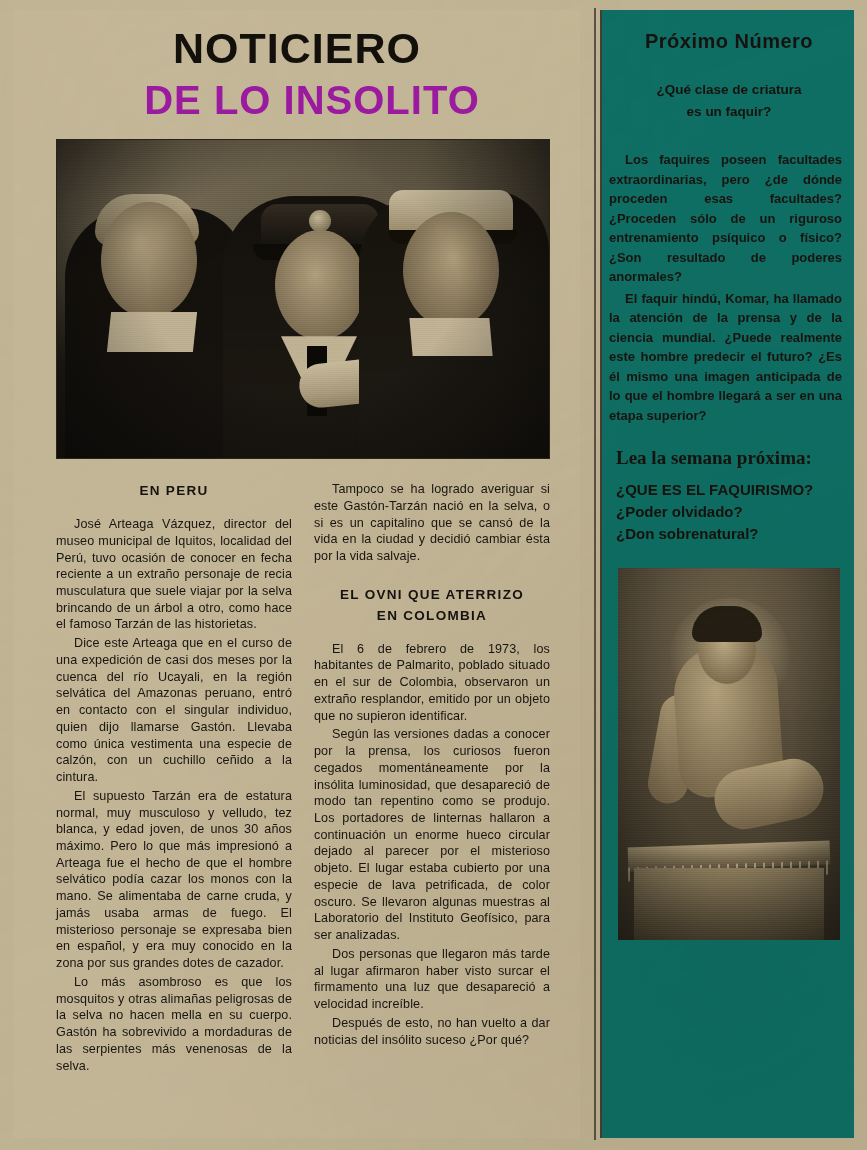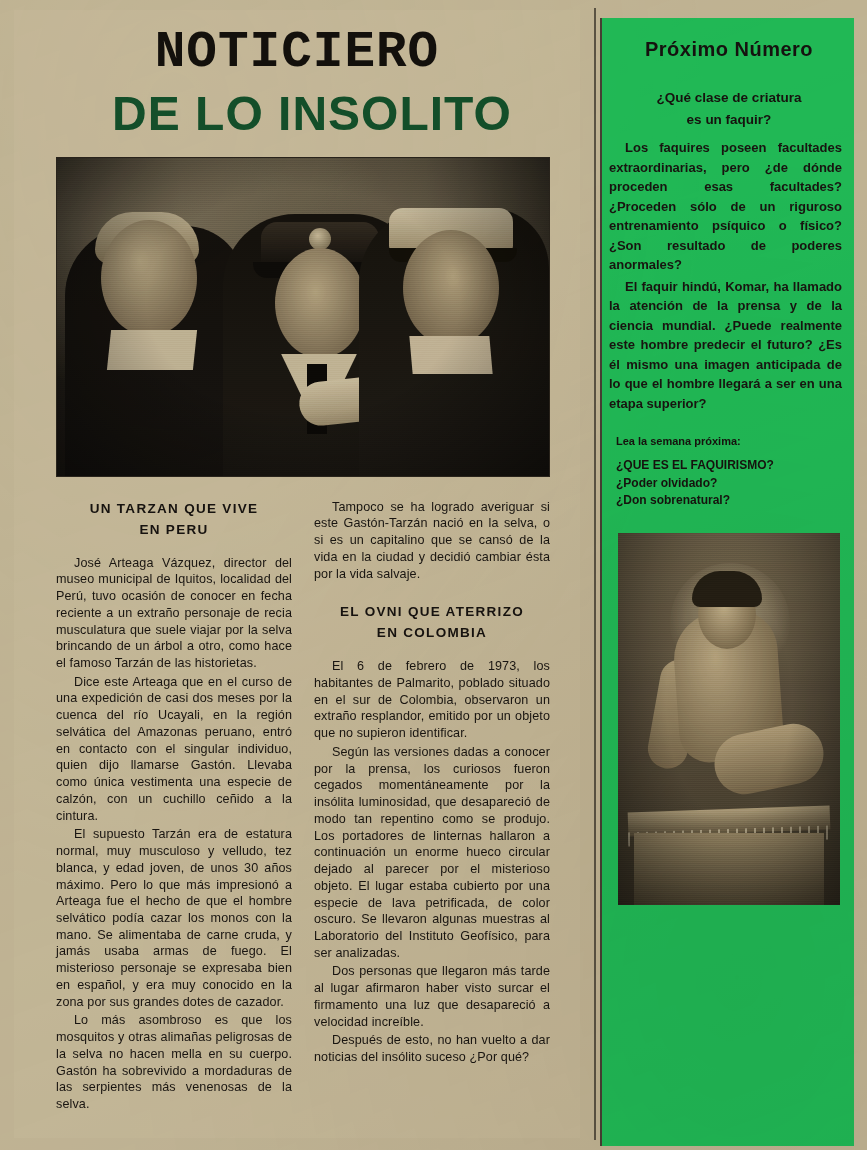--- a/index.html
+++ b/index.html
@@ -34,56 +34,56 @@
     position: absolute;
     left: 14px;
     top: 10px;
     width: 566px;
     height: 1128px;
     background: #cdc2a5;
   }
   .right-col {
     position: absolute;
     left: 600px;
-    top: 18px;
+    top: 10px;
     width: 254px;
     height: 1128px;
-    background: #22c55e;
+    background: #0f766e;
     border-left: 2px solid #4a4238;
     padding-left: 2px;
     box-sizing: border-box;
   }
   .vert-rule {
     position: absolute;
     left: 594px;
     top: 8px;
     width: 2px;
     height: 1132px;
     background: #3b352c;
     opacity: .75;
   }
 
   
   .masthead {
     text-align: center;
     padding-top: 16px;
   }
   .masthead .line1 {
-    font-size: 51px;
+    font-size: 43px;
     font-weight: bold;
     letter-spacing: 1px;
     color: #14110d;
     line-height: 1.05;
-    font-family: Liberation Mono, monospace;
+    font-family: Liberation Sans, sans-serif;
   }
   .masthead .line2 {
-    font-size: 48px;
+    font-size: 40px;
     font-weight: bold;
     letter-spacing: 1px;
-    color: #14532d;
+    color: #a21caf;
     line-height: 1.15;
     margin-top: 6px;
     padding-left: 30px;
   }
 
   
   .photo {
     position: relative;
     margin: 16px 16px 0 42px;
     width: 492px;
@@ -309,43 +309,44 @@
     font-weight: bold;
     letter-spacing: .5px;
     margin: 20px 0 26px 0;
     color: #161310;
   }
   .side-q {
     text-align: center;
     font-size: 13.5px;
     font-weight: bold;
     line-height: 1.6;
-    margin: 0 12px 8px 12px;
+    margin: 0 12px 28px 12px;
     color: #17130f;
   }
   .side-body {
     font-size: 13px;
     line-height: 1.5;
     text-align: justify;
     margin: 0 12px 0 5px;
     font-weight: bold;
     color: #191511;
   }
   .side-body p {
     margin: 0 0 2px 0;
     text-indent: 16px;
   }
   .side-lead {
-    font-size: 11px;
+    font-size: 19px;
     font-weight: bold;
     margin: 22px 12px 10px 12px;
     color: #17130f;
+    font-family: Liberation Serif, serif;
   }
   .side-list {
-    font-size: 12px;
+    font-size: 15px;
     font-weight: bold;
     line-height: 1.45;
     margin: 0 12px 0 12px;
     color: #17130f;
   }
 
   
   .fakir {
     position: relative;
     margin: 24px 10px 0 14px;
@@ -486,21 +487,20 @@
 
       <div class="tone"></div>
       <div class="grain"></div>
       <div class="vignette"></div>
     </div>
 
     <div class="cols">
 
       <div class="col">
         <div class="art-head">
-          <div>UN TARZAN QUE VIVE</div>
           <div>EN PERU</div>
         </div>
         <p class="body first">José Arteaga Vázquez, director del museo municipal de Iquitos, localidad del Perú, tuvo ocasión de conocer en fecha reciente a un extraño personaje de recia musculatura que suele viajar por la selva brincando de un árbol a otro, como hace el famoso Tarzán de las historietas.</p>
         <p class="body">Dice este Arteaga que en el curso de una expedición de casi dos meses por la cuenca del río Ucayali, en la región selvática del Amazonas peruano, entró en contacto con el singular individuo, quien dijo llamarse Gastón. Llevaba como única vestimenta una especie de calzón, con un cuchillo ceñido a la cintura.</p>
         <p class="body">El supuesto Tarzán era de estatura normal, muy musculoso y velludo, tez blanca, y edad joven, de unos 30 años máximo. Pero lo que más impresionó a Arteaga fue el hecho de que el hombre selvático podía cazar los monos con la mano. Se alimentaba de carne cruda, y jamás usaba armas de fuego. El misterioso personaje se expresaba bien en español, y era muy conocido en la zona por sus grandes dotes de cazador.</p>
         <p class="body">Lo más asombroso es que los mosquitos y otras alimañas peligrosas de la selva no hacen mella en su cuerpo. Gastón ha sobrevivido a mordaduras de las serpientes más venenosas de la selva.</p>
       </div>
 
       <div class="col">
         <p class="body">Tampoco se ha logrado averiguar si este Gastón-Tarzán nació en la selva, o si es un capitalino que se cansó de la vida en la ciudad y decidió cambiar ésta por la vida salvaje.</p>

